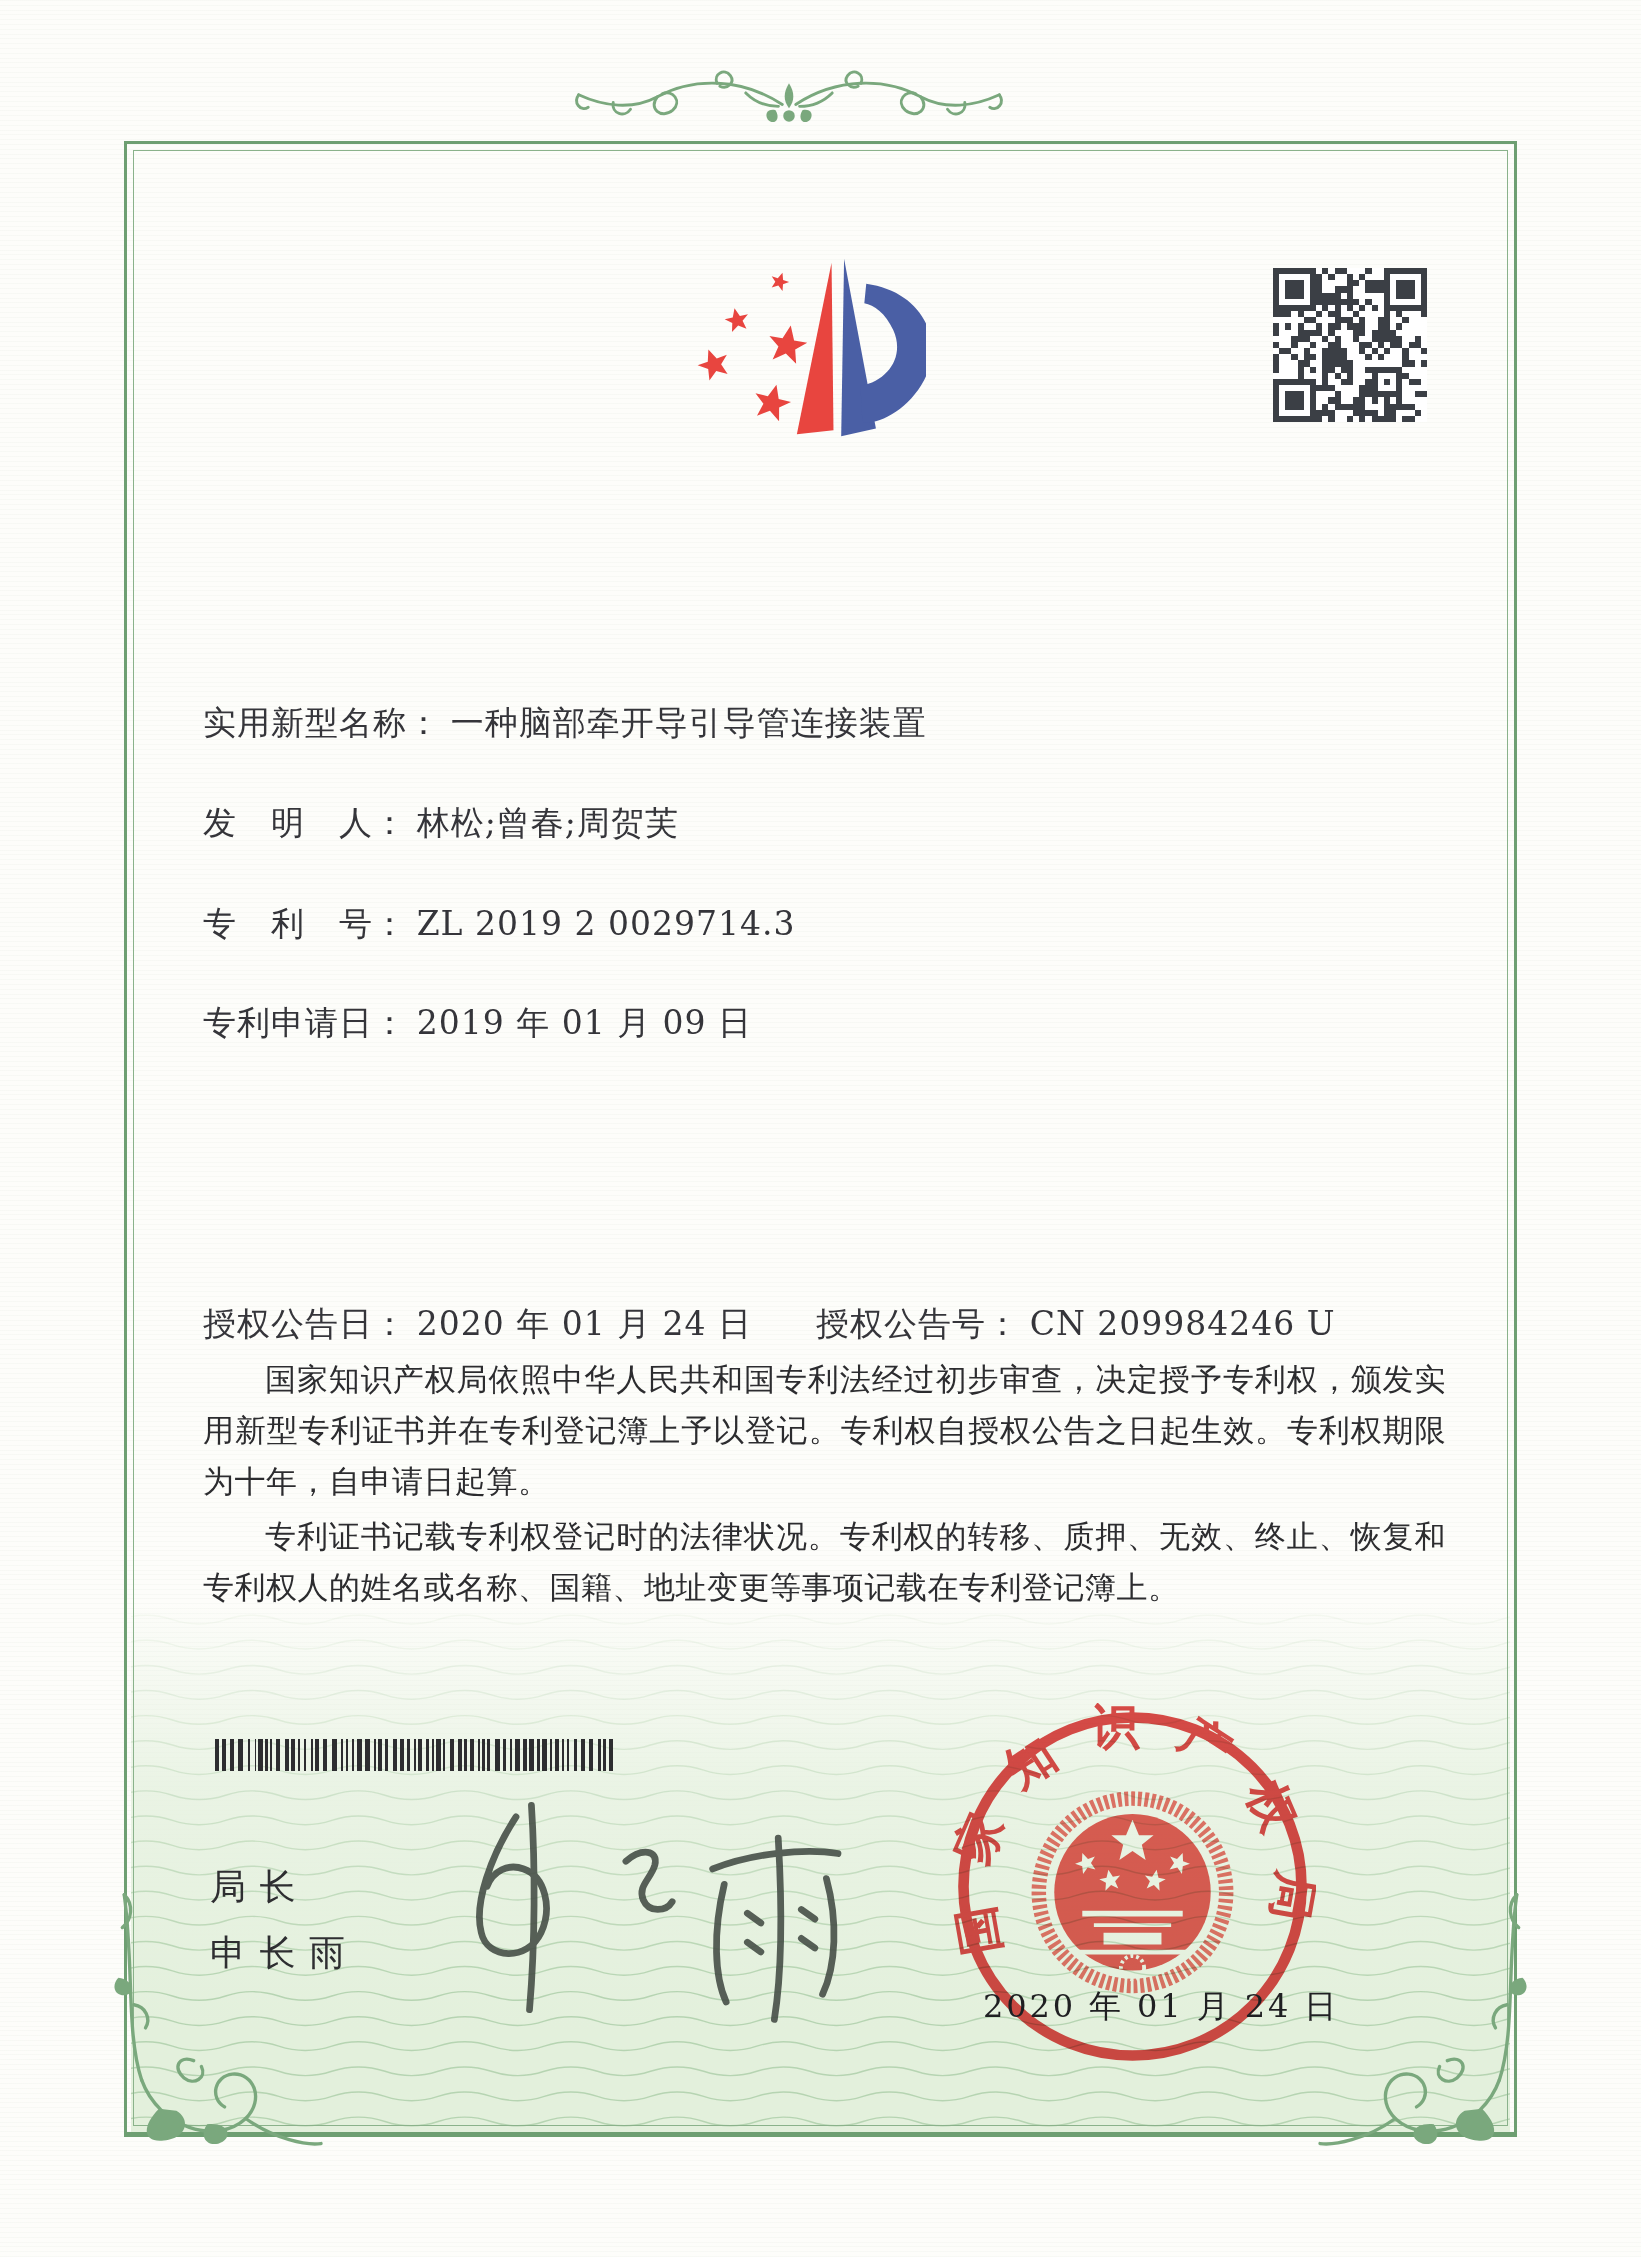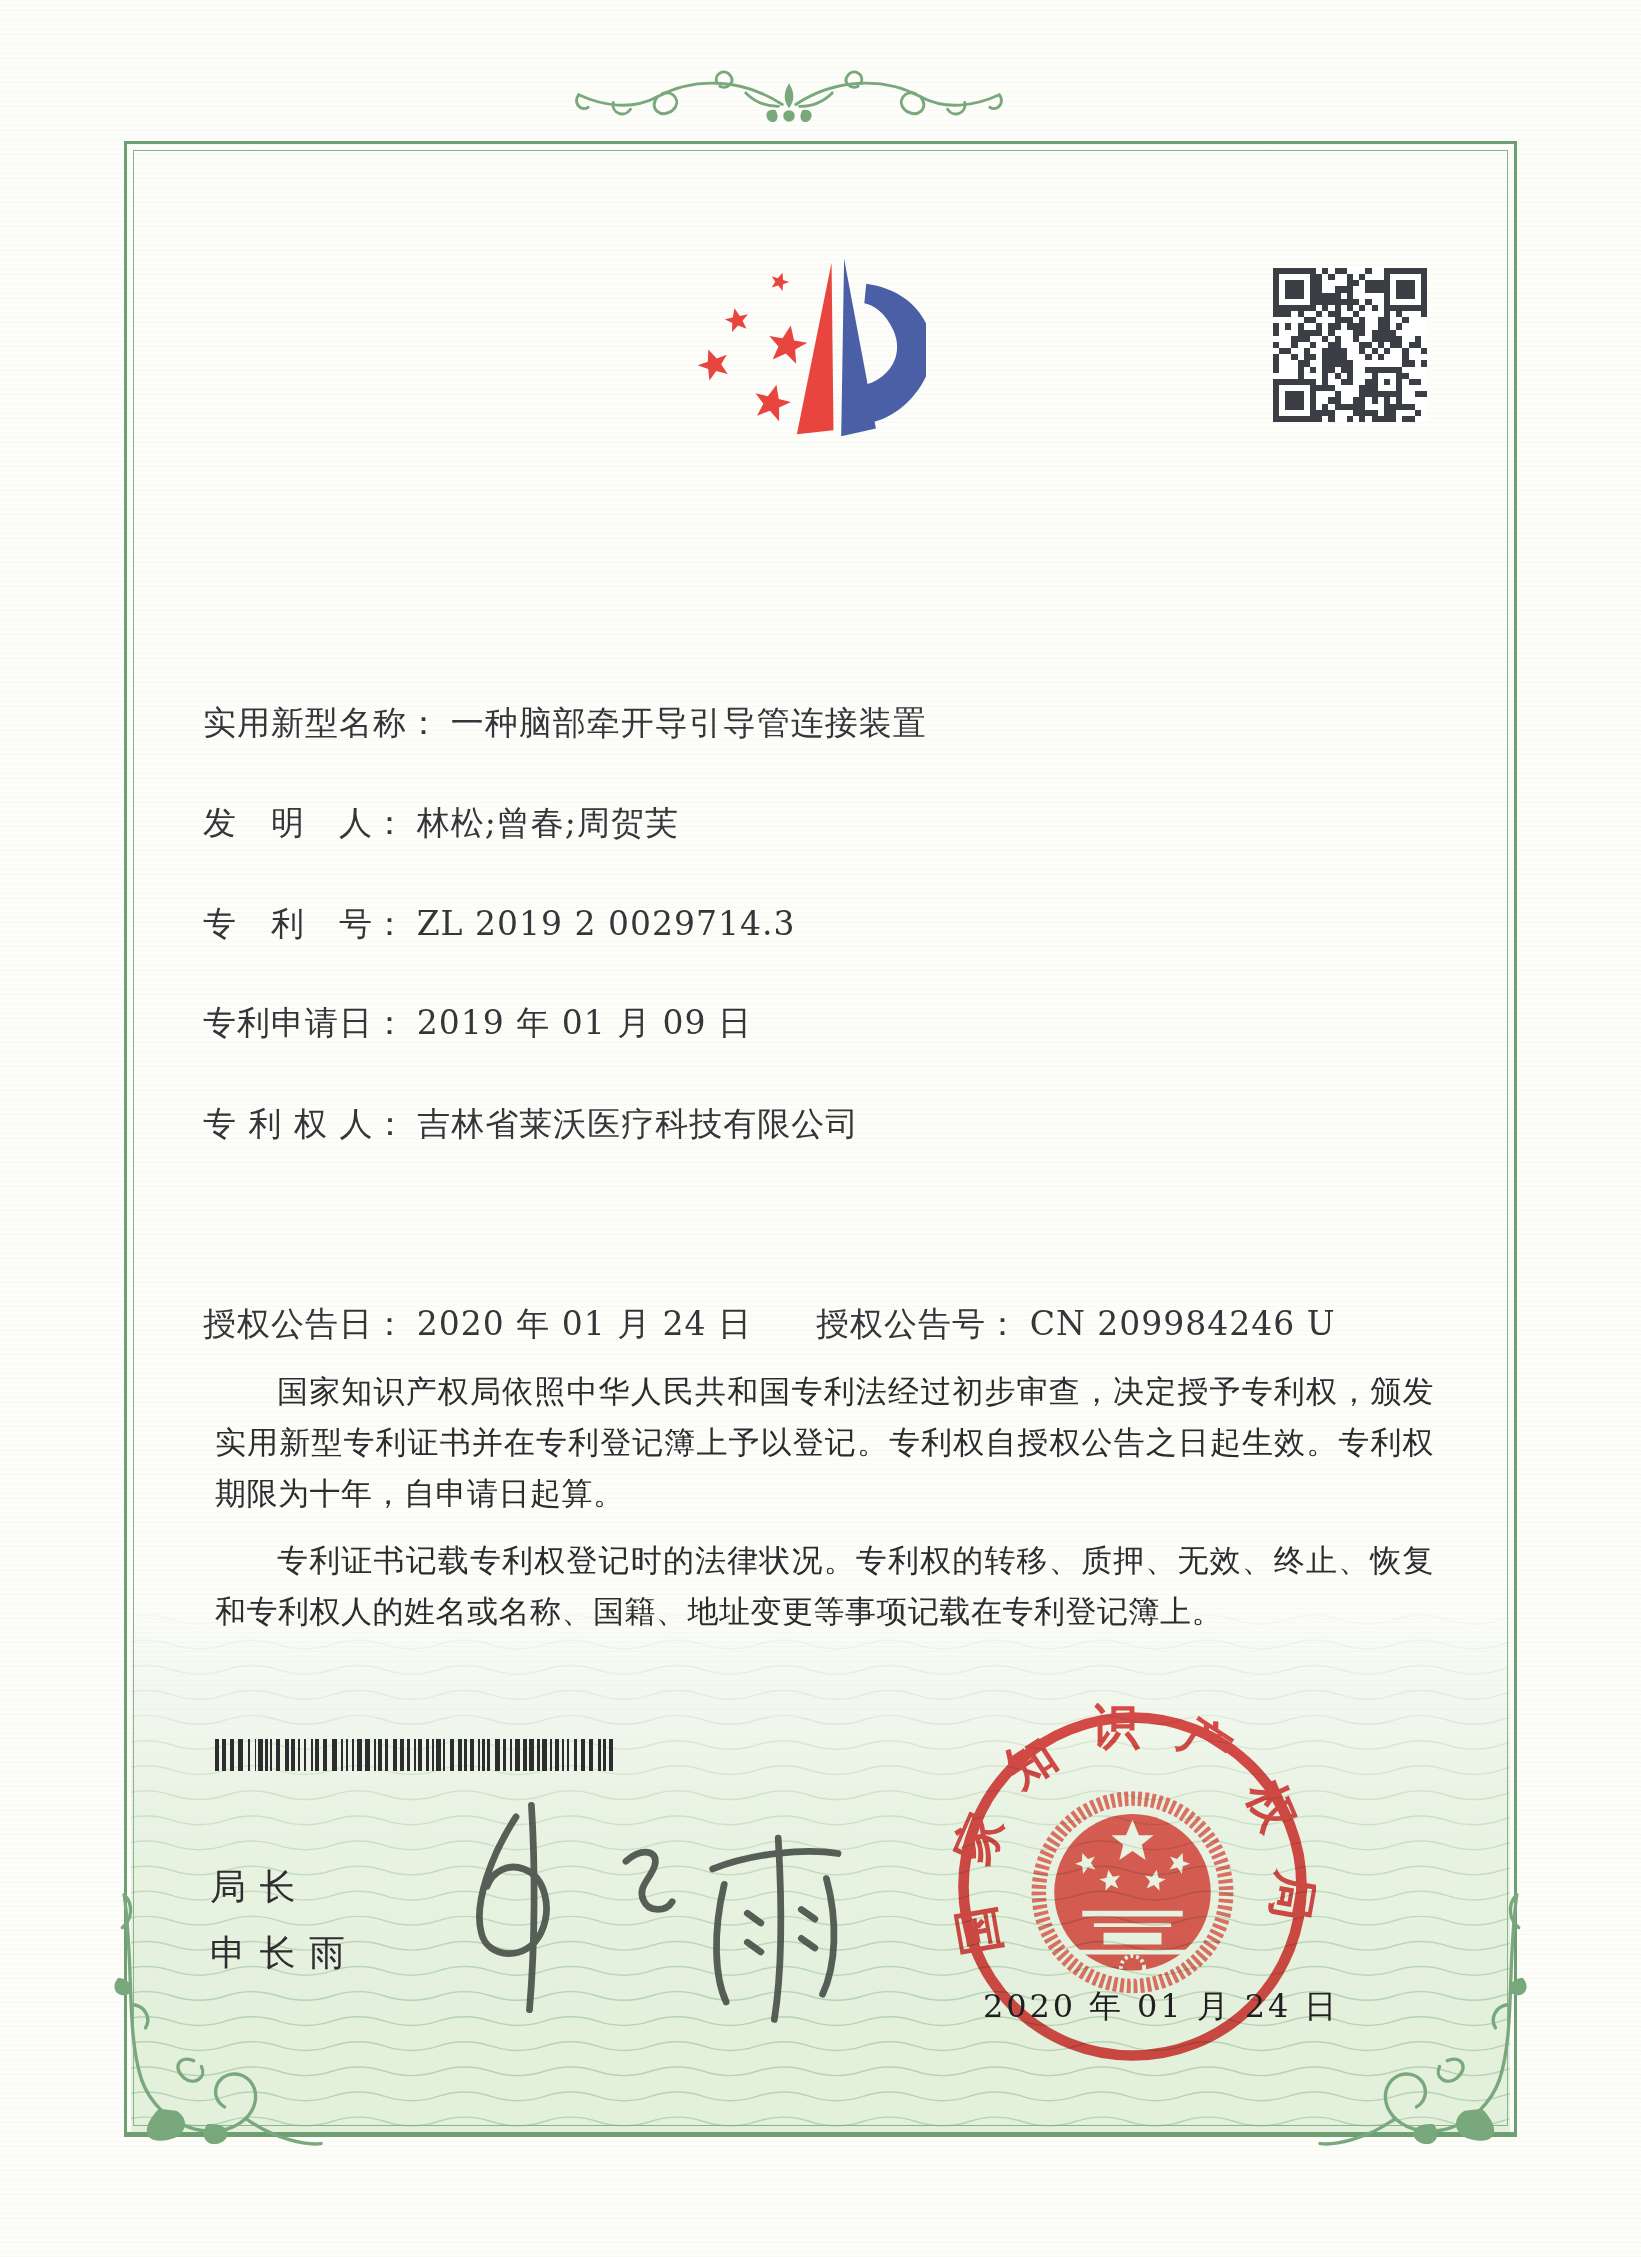--- a/index.html
+++ b/index.html
@@ -24,21 +24,21 @@
       display:grid;grid-template-columns:repeat(25,1fr);grid-template-rows:repeat(25,1fr);}
   .qr div{background:transparent;}
   .qr div.d{background:#3b3f45;}
   .title{position:absolute;left:0;right:0;top:504px;text-align:center;
     font-size:75px;font-weight:700;letter-spacing:15.4px;color:#2e2e30;}
   .frow{position:absolute;left:0;font-size:33px;color:#35353a;white-space:nowrap;letter-spacing:1px;}
   .frow .lab{display:inline-block;}
   .frow .val{margin-left:9.7px;}
   .paras{position:absolute;left:199px;top:1350px;width:1251px;
     font-size:31px;line-height:51px;color:#2c2c2f;text-align:justify;letter-spacing:0.5px;}
-  .paras p{margin:16px;text-indent:2em;}
+  .paras p{margin:4px;text-indent:2em;}
   .barcode{position:absolute;left:215px;top:1739px;width:406px;height:32px;display:flex;align-items:stretch;overflow:hidden;}
   .barcode i{display:block;background:#2d2d30;}
   .sig-title{position:absolute;left:210px;top:1863px;font-size:36px;color:#2e2e31;letter-spacing:13.5px;}
   .sig-name{position:absolute;left:210px;top:1929px;font-size:36px;color:#2e2e31;letter-spacing:13.5px;}
   .signature{position:absolute;left:423px;top:1788px;width:454px;height:241px;opacity:.88;}
   .seal{position:absolute;left:949px;top:1703px;width:367px;height:367px;opacity:.94;mix-blend-mode:multiply;}
   .seal-date{position:absolute;left:983px;top:1985px;width:309px;font-size:32px;color:#1f1f22;letter-spacing:2.9px;white-space:nowrap;}
   .page-info{position:absolute;left:0;right:0;top:2087px;text-align:center;font-size:26px;color:#3a3a3e;letter-spacing:2.9px;}
   .back-note{position:absolute;left:0;right:0;top:2180px;text-align:center;font-size:29px;color:#3c3c40;letter-spacing:5.8px;}
   .ornament-top{position:absolute;left:562px;top:66px;width:454px;height:73px;}
@@ -781,23 +781,20 @@
     <span class="lab">实用新型名称：</span><span class="val">一种脑部牵开导引导管连接装置</span>
   </div>
   <div class="frow" style="top:801px;left:203px">
     <span class="lab">发　明　人：</span><span class="val">林松;曾春;周贺芙</span>
   </div>
   <div class="frow" style="top:902px;left:203px">
     <span class="lab">专　利　号：</span><span class="val">ZL 2019 2 0029714.3</span>
   </div>
   <div class="frow" style="top:1001px;left:203px">
     <span class="lab">专利申请日：</span><span class="val">2019 年 01 月 09 日</span>
-  </div>
-  <div class="frow" style="top:1102px;left:203px">
-    <span class="lab">专 利 权 人：</span><span class="val">吉林省莱沃医疗科技有限公司</span>
   </div>
   <div class="frow" style="top:1302px;left:203px">
     <span class="lab">授权公告日：</span><span class="val">2020 年 01 月 24 日</span>
   </div>
   <div class="frow" style="top:1302px;left:816px">
     <span class="lab">授权公告号：</span><span class="val">CN 209984246 U</span>
   </div>
 
   <div class="paras">
     <p>国家知识产权局依照中华人民共和国专利法经过初步审查，决定授予专利权，颁发实用新型专利证书并在专利登记簿上予以登记。专利权自授权公告之日起生效。专利权期限为十年，自申请日起算。</p>

